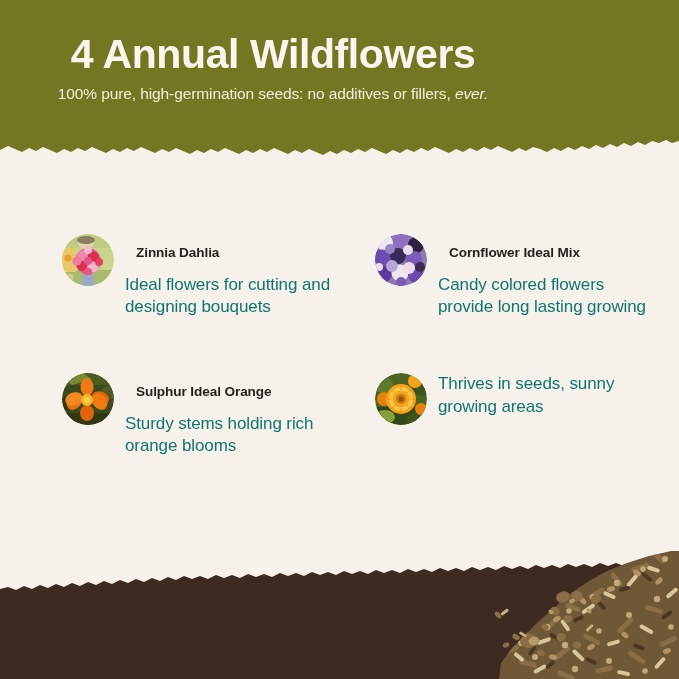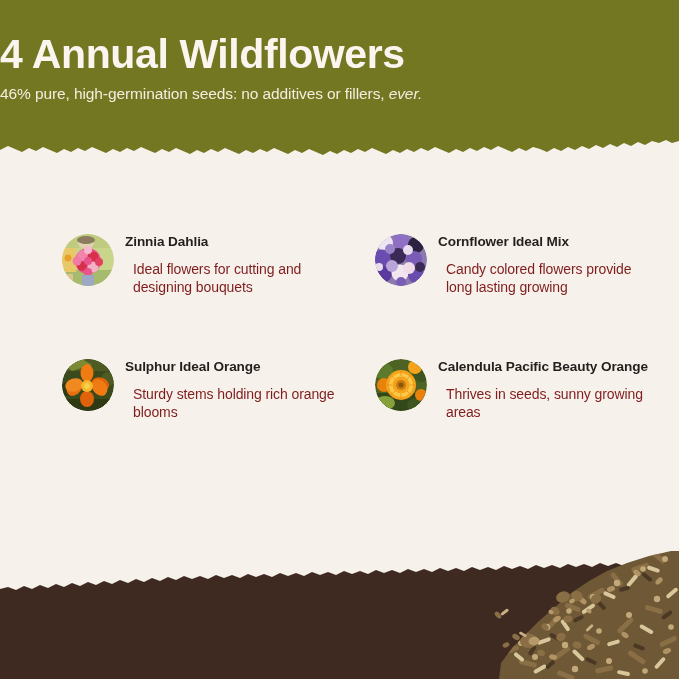--- a/index.html
+++ b/index.html
@@ -31,20 +31,21 @@
     position: absolute;
     left: 0;
     top: 0;
     display: block;
   }
   .header-text {
     position: absolute;
     left: 0;
     top: 0;
     width: 546px;
+    text-align: center;
     z-index: 3;
   }
   .title {
     margin: 0;
     padding-top: 30px;
     color: #FAF6EF;
     font-size: 41px;
     font-weight: 700;
     letter-spacing: -0.4px;
     line-height: 1.18;
@@ -92,32 +93,32 @@
     margin-top: 2px;
   }
   .thumb svg {
     display: block;
   }
   .item-text {
     padding-left: 11px;
     padding-top: 1px;
   }
   .item-title {
-    margin: 0;
+    margin: 11px;
     color: #231F1C;
     font-size: 13.6px;
     font-weight: 700;
     line-height: 1.30;
     letter-spacing: -0.1px;
   }
   .item-desc {
-    margin: 8px;
+    margin: 0;
     padding-top: 1px;
-    color: #7f1d1d;
-    font-size: 14px;
+    color: #0f766e;
+    font-size: 17px;
     font-weight: 400;
     line-height: 1.33;
     letter-spacing: -0.1px;
     max-width: 212px;
   }
 
   
   .footer-band {
     position: absolute;
     left: 0;
@@ -157,21 +158,21 @@
         L421,148 L414,152 L407,149 L400,153 L393,150 L386,154 L379,151 L372,148 L365,152
         L358,149 L351,153 L344,150 L337,154 L330,151 L323,155 L316,152 L309,149 L302,153
         L295,150 L288,154 L281,151 L274,148 L267,152 L260,149 L253,153 L246,150 L239,154
         L232,151 L225,148 L218,152 L211,149 L204,153 L197,150 L190,154 L183,151 L176,148
         L169,152 L162,149 L155,153 L148,150 L141,147 L134,151 L127,148 L120,152 L113,149
         L106,153 L99,150 L92,147 L85,151 L78,148 L71,152 L64,149 L57,153 L50,150 L43,147
         L36,151 L29,148 L22,152 L15,149 L8,146 L0,150 Z"></path>
     </svg>
     <div class="header-text">
       <h1 class="title">4 Annual Wildflowers</h1>
-      <p class="subtitle"><span>46% pure, high-germination seeds: no additives or fillers, </span><em>ever.</em></p>
+      <p class="subtitle"><span>100% pure, high-germination seeds: no additives or fillers, </span><em>ever.</em></p>
     </div>
   </div>
 
   <div class="items">
 
     <div class="item">
       <div class="thumb">
         <svg width="52" height="52" viewBox="0 0 52 52">
           <defs>
               <clipPath id="c1">
@@ -312,21 +313,20 @@
                 <line x1="-10" y1="10" x2="-6" y2="6"></line>
                 <line x1="-14" y1="0" x2="-9" y2="0"></line>
                 <line x1="-10" y1="-10" x2="-6" y2="-6"></line>
               </g>
             </g>
             <circle cx="46" cy="36" r="6" fill="#E8820C"></circle>
           </g>
         </svg>
       </div>
       <div class="item-text">
-        <p class="item-title">Calendula Pacific Beauty Orange</p>
         <p class="item-desc">Thrives in seeds, sunny growing areas</p>
       </div>
     </div>
 
   </div>
 
   <div class="footer-band">
     <svg width="679" height="130" viewBox="0 0 679 130">
       <path fill="#3E2A21" d="M0,40
         L8,38 L16,41 L24,37 L32,40 L40,36 L48,39 L56,35 L64,38 L72,34 L80,37 L88,33

